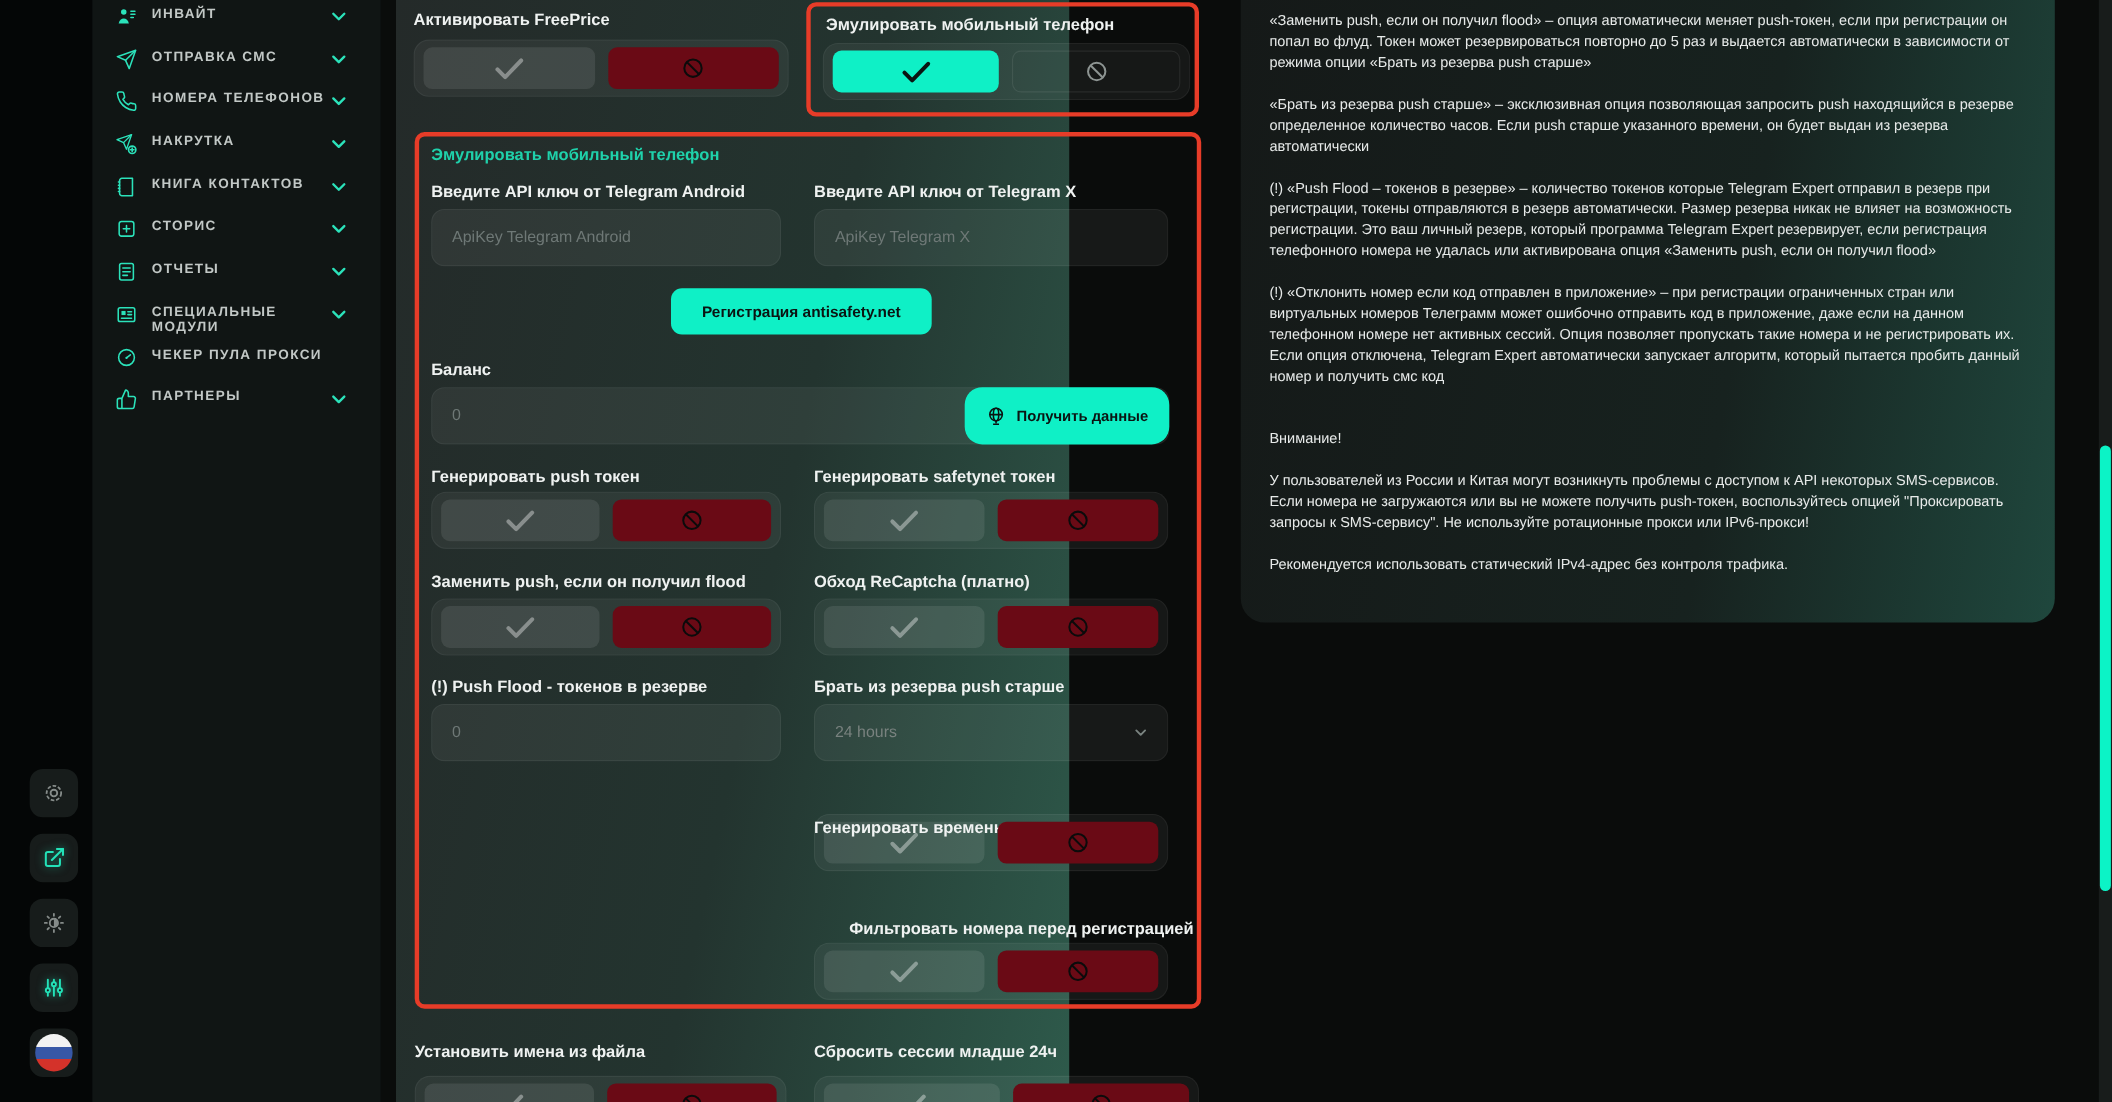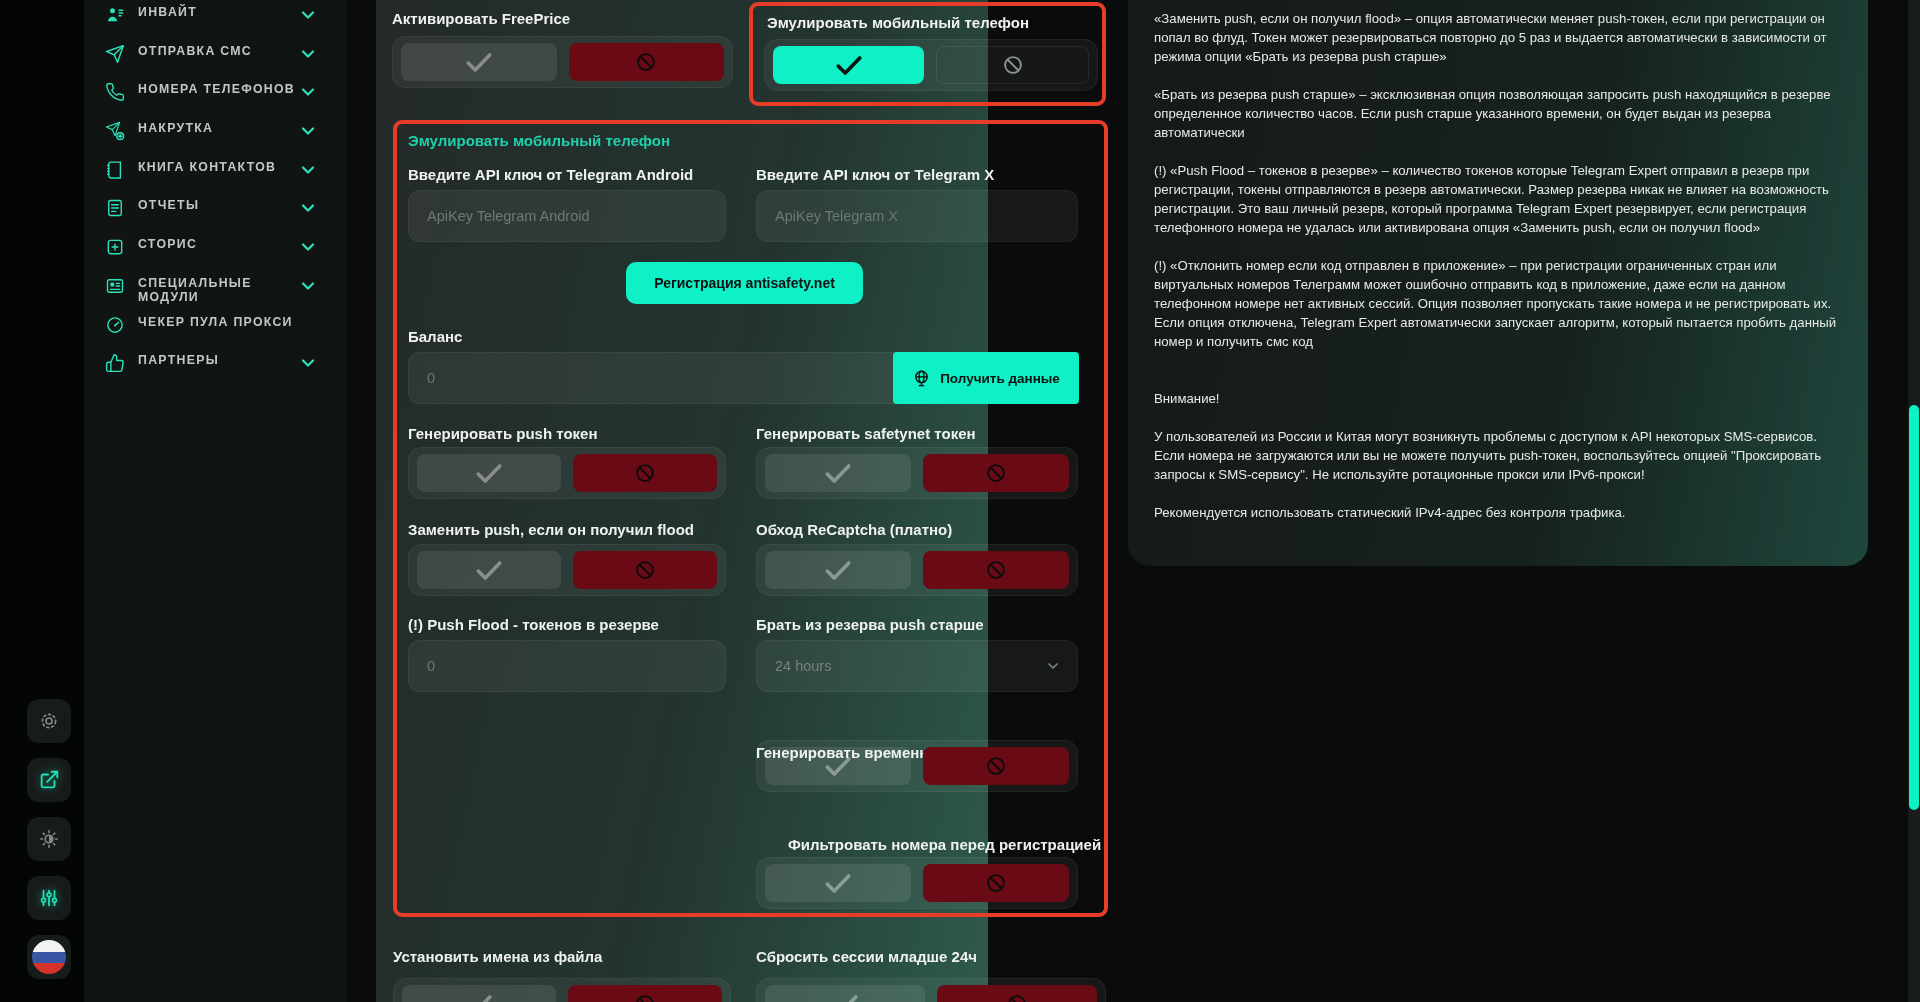--- a/index.html
+++ b/index.html
@@ -17,21 +17,21 @@
         background:linear-gradient(#f2f2f2 0 34%,#3757a6 34% 67%,#d4322a 67% 100%);}
 
   
   .sidebar{position:absolute;left:84px;top:0;width:262px;height:100%;background:#101514;padding-top:5px;box-sizing:border-box;}
   .sb-item{height:38.7px;display:flex;align-items:flex-start;padding:0 28px 0 21px;cursor:pointer;}
   .sb-item svg{width:20px;height:20px;color:#2be2ba;flex:0 0 auto;}
   .sb-label{flex:1;margin-left:13px;font-size:12.3px;font-weight:bold;letter-spacing:1.3px;color:#c2c8c6;}
   .sb-chev{width:16px;height:16px;color:#2be2ba;}
 
   
-  .main{position:absolute;left:376px;top:0;width:612px;height:1002px;
+  .main{position:absolute;left:360px;top:0;width:612px;height:1002px;
         background:linear-gradient(102deg,#242a29 0%,#23342f 55%,#2e5a4b 100%);}
   .f-label{position:absolute;font-size:15px;font-weight:bold;color:#eff2f1;white-space:nowrap;}
   .input{position:absolute;box-sizing:border-box;height:52px;border-radius:12px;
          background:rgba(255,255,255,.055);border:1px solid rgba(255,255,255,.05);
          color:#6e7876;font-size:14.5px;padding:0 18px;outline:none;
          font-family:"Liberation Sans",sans-serif;}
   .input::placeholder{color:#6e7876;opacity:1;}
   .selectbox{position:absolute;box-sizing:border-box;height:52px;border-radius:12px;
          background:rgba(255,255,255,.055);border:1px solid rgba(255,255,255,.05);
          color:#79827f;font-size:14.5px;padding:0 16px 0 18px;display:flex;
@@ -188,35 +188,35 @@
           <path d="M4.5 6.5h-1.3M4.5 10h-1.3M4.5 13.5h-1.3M4.5 17h-1.3" stroke-linecap="round"></path>
         </svg>
       <span class="sb-label">КНИГА КОНТАКТОВ</span>
       <svg class="sb-chev" viewBox="0 0 24 24">
           <use href="#i-chev"></use>
         </svg>
     </div>
 
     <div class="sb-item">
       <svg viewBox="0 0 24 24" fill="none" stroke="currentColor" stroke-width="1.7" stroke-linecap="round">
+          <rect x="4" y="4" width="16" height="16" rx="2.5"></rect>
+          <path d="M12 8.5v7M8.5 12h7"></path>
+        </svg>
+      <span class="sb-label">СТОРИС</span>
+      <svg class="sb-chev" viewBox="0 0 24 24">
+          <use href="#i-chev"></use>
+        </svg>
+    </div>
+
+    <div class="sb-item">
+      <svg viewBox="0 0 24 24" fill="none" stroke="currentColor" stroke-width="1.7" stroke-linecap="round">
           <rect x="4.5" y="3" width="15" height="18" rx="2"></rect>
           <path d="M8 8h8M8 12h8M8 16h5"></path>
         </svg>
       <span class="sb-label">ОТЧЕТЫ</span>
-      <svg class="sb-chev" viewBox="0 0 24 24">
-          <use href="#i-chev"></use>
-        </svg>
-    </div>
-
-    <div class="sb-item">
-      <svg viewBox="0 0 24 24" fill="none" stroke="currentColor" stroke-width="1.7" stroke-linecap="round">
-          <rect x="4" y="4" width="16" height="16" rx="2.5"></rect>
-          <path d="M12 8.5v7M8.5 12h7"></path>
-        </svg>
-      <span class="sb-label">СТОРИС</span>
       <svg class="sb-chev" viewBox="0 0 24 24">
           <use href="#i-chev"></use>
         </svg>
     </div>
 
     <div class="sb-item">
       <svg viewBox="0 0 24 24" fill="none" stroke="currentColor" stroke-width="1.7" stroke-linecap="round">
           <rect x="3" y="4.5" width="18" height="15" rx="2"></rect>
           <rect x="6.5" y="8" width="4.5" height="4.5" fill="currentColor" stroke="none"></rect>
           <path d="M13.5 8.8h4M13.5 12h4M6.5 16h11"></path>
@@ -287,21 +287,21 @@
       <div class="f-label" style="left:11px;top:42px;">Введите API ключ от Telegram Android</div>
       <input class="input" style="left: 11px; top: 66px; width: 318px;" placeholder="ApiKey Telegram Android">
 
       <div class="f-label" style="left:359px;top:42px;">Введите API ключ от Telegram X</div>
       <input class="input" style="left: 359px; top: 66px; width: 322px;" placeholder="ApiKey Telegram X">
 
       <button class="teal-btn" style="left:229px;top:138px;width:237px;height:42px;">Регистрация antisafety.net</button>
 
       <div class="f-label" style="left:11px;top:204px;">Баланс</div>
       <input class="input" style="left: 11px; top: 228px; width: 671px;" placeholder="0">
-      <button class="teal-btn" style="left:496px;top:228px;width:186px;height:52px;border-radius:4px;font-size:13.5px;">
+      <button class="teal-btn" style="left:496px;top:228px;width:186px;height:52px;border-radius:16px;font-size:13.5px;">
         <svg style="width:19px;height:19px;flex:0 0 auto;" viewBox="0 0 24 24">
             <use href="#i-globe"></use>
           </svg>
         <span>Получить данные</span>
       </button>
 
       <div class="f-label" style="left:11px;top:301px;">Генерировать push токен</div>
       <div class="toggle off" style="left:11px;top:323px;width:318px;">
         <div class="t-btn t-accept">
             <svg viewBox="0 0 26 20">

